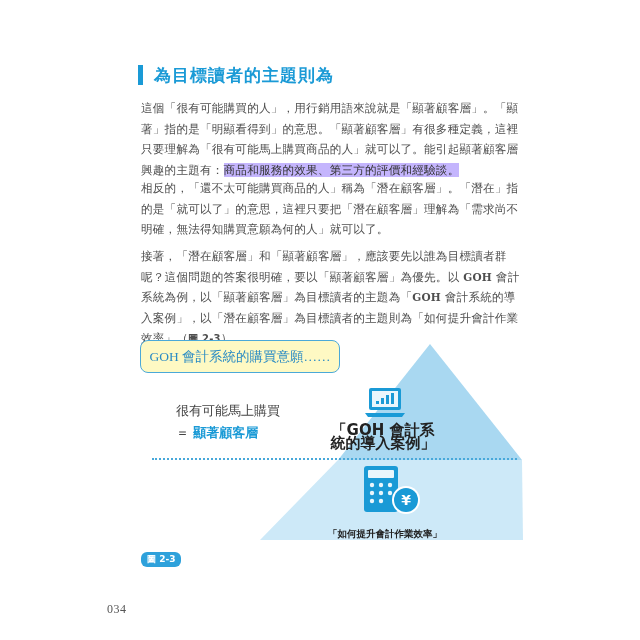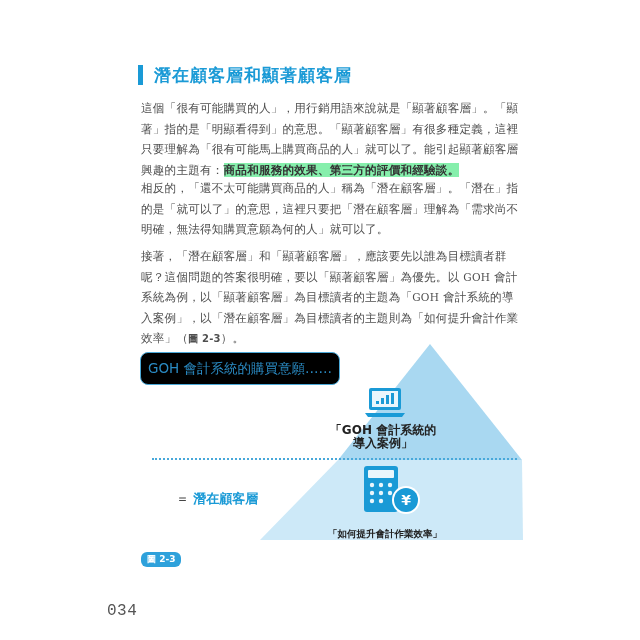--- a/index.html
+++ b/index.html
@@ -6,83 +6,86 @@
   body { width:640px; height:640px; position:relative; overflow:hidden;
          font-family:"DejaVu Sans", sans-serif; color:#4a4a4a; }
   .heading { position:absolute; left:138px; top:64px; height:22px; display:flex; align-items:center; }
   .heading .bar { width:5px; height:20px; background:#1a9ad6; margin-right:11px; }
   .heading .title { font-size:17px; color:#1a9ad6; font-weight:bold; letter-spacing:1px; }
   .para { position:absolute; left:141px; width:380px; font-size:11.6px; line-height:20.5px;
           color:#4f4f4f; letter-spacing:0.2px; margin:0; }
   .p1 { top:98px; }
   .p2 { top:178px; }
   .p3 { top:246px; }
-  .hl { font-weight:bold; color:#333; background:#86efac; }
-  .latin { font-family:"DejaVu Serif", serif; font-weight:normal; font-size:10.5px; }
+  .hl { font-weight:normal; color:#333; background:#c4b5fd; }
+  .latin { font-family:"DejaVu Serif", serif; font-weight:bold; font-size:10.5px; }
   .figref { font-weight:bold; font-size:10px; }
   .diagram { position:absolute; left:140px; top:336px; width:385px; height:210px; }
   .pyr-bottom { position:absolute; left:0; top:0; width:385px; height:210px; }
-  .intent-box { position:absolute; left:0; top:16px; width:198px; height:31px; border:1.5px solid #4ba9d8;
-                border-radius:8px; background:#000000; display:flex; align-items:center; justify-content:center;
-                font-size:13.5px; color:#2a8bc4; }
+  .intent-box { position:absolute; left:0; top:4px; width:198px; height:31px; border:1.5px solid #4ba9d8;
+                border-radius:8px; background:#fef9c3; display:flex; align-items:center; justify-content:center;
+                font-size:13.5px; color:#2a8bc4;font-family:Liberation Serif, serif; }
   .lbl { position:absolute; font-size:13px; color:#444; line-height:22px; }
   .lbl .acc { color:#1a9ad6; font-weight:bold; }
   .l1 { left:36px; top:64px; }
   .l2 { left:36px; top:152px; }
   .dots { position:absolute; left:12px; top:122px; width:365px; border-top:2.5px dotted #48a8da; }
   .icon-laptop { position:absolute; left:225px; top:50px; }
   .icon-calc { position:absolute; left:222px; top:130px; }
-  .cap1 { position:absolute; left:188px; top:88px; width:110px; text-align:center; font-size:12px;
+  .cap1 { position:absolute; left:188px; top:88px; width:110px; text-align:center; font-size:15px;
           font-weight:bold; color:#222; line-height:13px; }
   .cap2 { position:absolute; left:170px; top:192px; width:150px; text-align:center; font-size:9.5px;
           font-weight:bold; color:#222; }
   .figcap { position:absolute; left:141px; top:552px; font-size:11px; color:#555; display:flex; align-items:center; }
   .figcap .badge { background:#2ea1db; color:#fff; font-size:9px; font-weight:bold; border-radius:6px;
                    padding:1px 6px; margin-right:10px; }
-  .pagenum { position:absolute; left:107px; top:602px; font-family:Liberation Mono, monospace;
-             font-size:16px; color:#555; letter-spacing:0.5px; }
+  .pagenum { position:absolute; left:107px; top:602px; font-family:Liberation Serif, serif;
+             font-size:12px; color:#555; letter-spacing:0.5px; }
 </style>
 </head>
 <body>
 
 <div class="heading">
   <div class="bar"></div>
-  <div class="title">潛在顧客層和顯著顧客層</div>
+  <div class="title">為目標讀者的主題則為</div>
 </div>
 
 <p class="para p1"><span>這個「很有可能購買的人」，用行銷用語來說就是「顯著顧客層」。「顯著」指的是「明顯看得到」的意思。「顯著顧客層」有很多種定義，這裡只要理解為「很有可能馬上購買商品的人」就可以了。能引起顯著顧客層興趣的主題有：</span><span class="hl">商品和服務的效果、第三方的評價和經驗談。</span></p>
 
 <p class="para p2">相反的，「還不太可能購買商品的人」稱為「潛在顧客層」。「潛在」指的是「就可以了」的意思，這裡只要把「潛在顧客層」理解為「需求尚不明確，無法得知購買意願為何的人」就可以了。</p>
 
 <p class="para p3"><span>接著，「潛在顧客層」和「顯著顧客層」，應該要先以誰為目標讀者群呢？這個問題的答案很明確，要以「顯著顧客層」為優先。以 </span><span class="latin">GOH</span><span> 會計系統為例，以「顯著顧客層」為目標讀者的主題為「</span><span class="latin">GOH</span><span> 會計系統的導入案例」，以「潛在顧客層」為目標讀者的主題則為「如何提升會計作業效率」（</span><span class="figref">圖 2-3</span><span>）。</span></p>
 
 <div class="diagram">
   <svg class="pyr-bottom" width="385" height="210" viewBox="0 0 385 210">
     <polygon points="290,8 198,124 382,124" fill="#a9d8f1"></polygon>
     <polygon points="198,124 382,124 383,204 120,204" fill="#cde9f8"></polygon>
     <polygon points="198,124 120,204 290,8" fill="none"></polygon>
   </svg>
   <div class="intent-box">GOH 會計系統的購買意願……</div>
 
+  <div class="lbl l1">
+    <div>很有可能馬上購買</div>
+    <div><span>＝</span> <span class="acc">顯著顧客層</span></div>
+  </div>
 
   <svg class="icon-laptop" width="40" height="34" viewBox="0 0 40 34">
     <rect x="4" y="2" width="32" height="22" rx="2" fill="#1a9ad6"></rect>
     <rect x="7" y="5" width="26" height="16" fill="#e9f6fc"></rect>
     <rect x="11" y="15" width="3" height="3" fill="#1a9ad6"></rect>
     <rect x="16" y="12" width="3" height="6" fill="#1a9ad6"></rect>
     <rect x="21" y="9" width="3" height="9" fill="#1a9ad6"></rect>
     <rect x="26" y="7" width="3" height="11" fill="#1a9ad6"></rect>
     <path d="M0 27 H40 L37 31 H3 Z" fill="#1a9ad6"></path>
   </svg>
   <div class="cap1">「GOH 會計系統的導入案例」</div>
 
   <div class="dots"></div>
 
   <div class="lbl l2">
-    <div><span>＝</span> <span class="acc">潛在顧客層</span></div>
   </div>
 
   <svg class="icon-calc" width="62" height="52" viewBox="0 0 62 52">
     <rect x="2" y="0" width="34" height="46" rx="3" fill="#1a9ad6"></rect>
     <rect x="6" y="4" width="26" height="8" rx="1" fill="#e9f6fc"></rect>
     <g fill="#e9f6fc">
       <circle cx="10" cy="19" r="2.2"></circle>
         <circle cx="19" cy="19" r="2.2"></circle>
         <circle cx="28" cy="19" r="2.2"></circle>
       <circle cx="10" cy="27" r="2.2"></circle>

